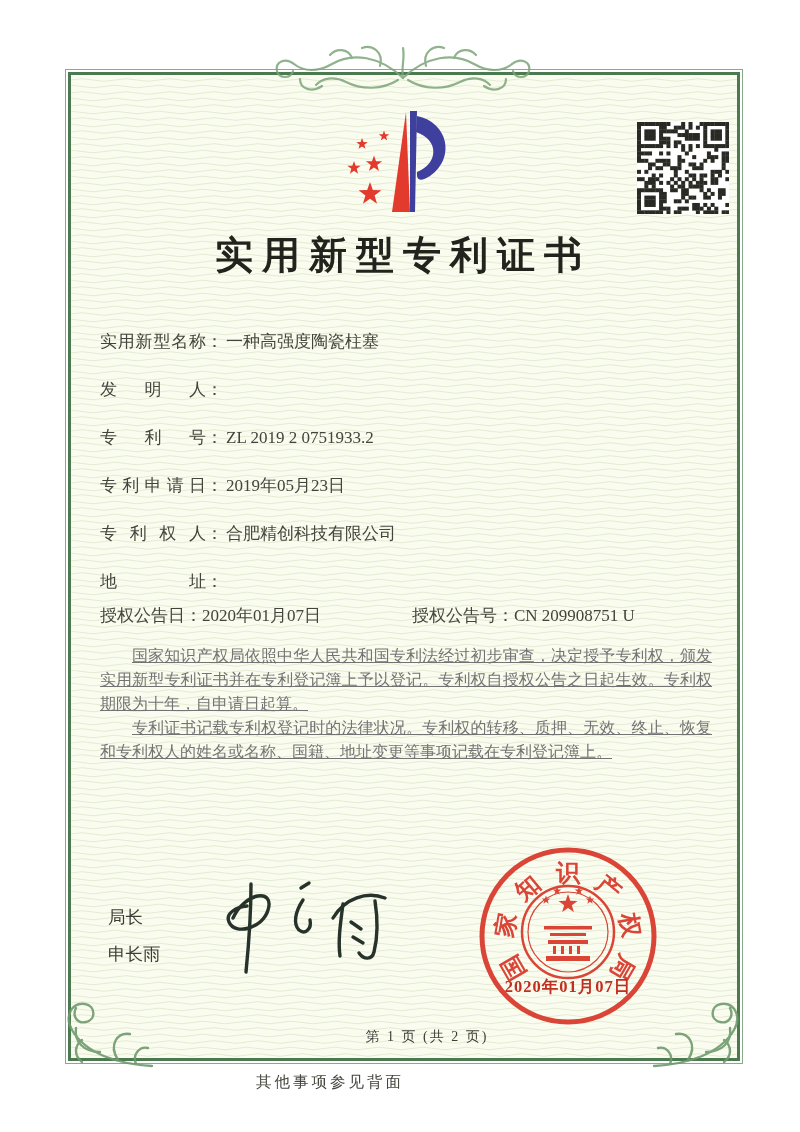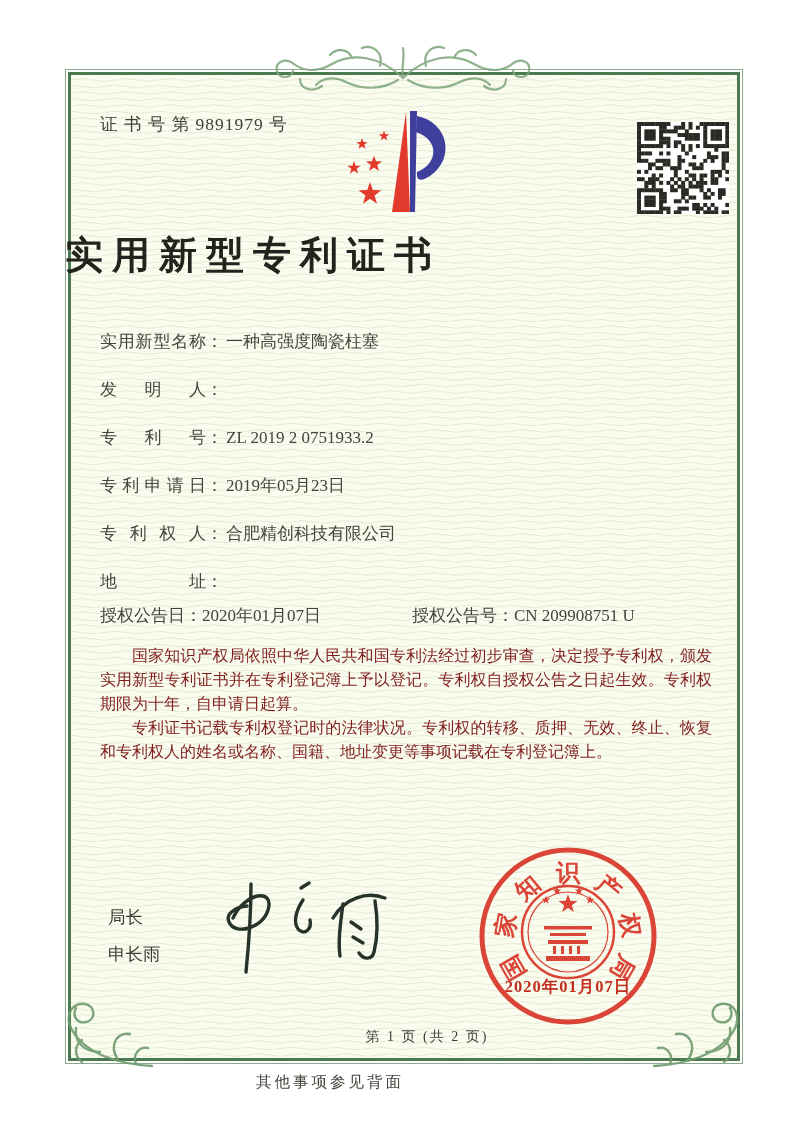--- a/index.html
+++ b/index.html
@@ -7,31 +7,31 @@
         font-family:"Liberation Serif","DejaVu Serif",serif;color:#44443c;}
   
   .frame{position:absolute;left:65px;top:69px;width:676px;height:993px;border:1px solid #8aa98a;}
   .frame-inner{position:absolute;left:2px;top:2px;right:2px;bottom:2px;border:3px solid #4c7a50;
                background:#fbfcf0;overflow:hidden;}
   #waves{position:absolute;left:0;top:0;}
   .orn{position:absolute;z-index:3;}
   .certno{position:absolute;left:100px;top:112px;font-size:17.5px;letter-spacing:1px;color:#3f3f38;z-index:4;}
   .logo{position:absolute;left:336px;top:106px;z-index:4;}
   .qr{position:absolute;left:637px;top:122px;z-index:4;background:#ffffff;}
-  .title{position:absolute;left:65px;top:230px;width:676px;text-align:left;font-size:38px;
+  .title{position:absolute;left:65px;top:230px;width:676px;text-align:center;font-size:38px;
          font-weight:700;letter-spacing:9px;color:#23231d;z-index:4;}
   .content{position:absolute;left:100px;top:330px;width:612px;z-index:4;font-size:17px;}
   .row{display:flex;align-items:flex-start;line-height:24px;margin-bottom:24px;}
   .flabel{display:inline-block;width:106px;text-align:justify;text-align-last:justify;flex:none;}
   .fcolon{flex:none;width:20px;}
   .fvalue{flex:1;max-width:486px;}
   .row-addr{margin-bottom:10px;}
   .grant-row{display:flex;line-height:24px;margin-bottom:4px;}
   .grant-left{width:312px;flex:none;}
-  .paras{margin-top:16px;font-size:16px;line-height:24px;text-align:justify;color:#7f1d1d;}
+  .paras{margin-top:16px;font-size:16px;line-height:24px;text-align:justify;color:#737373;text-decoration:underline;}
   .paras p{margin:0;text-indent:2em;}
   .director{position:absolute;left:108px;top:905px;font-size:17.5px;color:#3d3d35;z-index:4;line-height:24px;}
   .director .name{margin-top:13px;}
   .sig{position:absolute;left:205px;top:876px;z-index:3;}
   .seal{position:absolute;left:468px;top:836px;z-index:5;opacity:0.93;}
   .seal-date{position:absolute;left:468px;top:976px;width:200px;text-align:center;color:#c22e1f;
              font-size:16.5px;font-weight:700;letter-spacing:1px;z-index:6;}
   .pagefoot{position:absolute;left:65px;top:1028px;width:676px;text-align:center;font-size:14px;
             letter-spacing:2px;color:#3f3f38;z-index:4;padding-left:24px;}
   .backnote{position:absolute;left:0;top:1072px;width:660px;text-align:center;font-size:15.5px;
@@ -236,21 +236,20 @@
   <svg class="orn" style="left:648px;top:990px;" width="110" height="84" viewBox="0 0 110 84">
     <g transform="translate(110,0) scale(-1,1)" fill="none" stroke="#6f9a6e" stroke-width="2.4" stroke-linecap="round" opacity="0.9">
       <path d="M104,76 C70,74 38,64 24,40 C16,26 24,12 37,14 C48,16 48,30 38,32 C29,34 24,26 28,18"></path>
       <path d="M52,62 c-16,0 -26,-10 -24,-24"></path>
       <path d="M70,70 c-10,-16 0,-28 12,-26"></path>
       <path d="M88,74 c-4,-10 4,-18 12,-16"></path>
       <path d="M34,50 c-8,6 -8,16 0,22"></path>
     </g>
   </svg>
 
-  <div class="certno">证 书 号 第 9891979 号</div>
 
   <svg class="logo" width="132" height="112" viewBox="0 0 132 112">
     <path d="M56,106 L70,6 L74,106 Z" fill="#e23a2c"></path>
     <path d="M74,5 L81,5 L79,106 L74,106 Z" fill="#3f3f9d"></path>
     <path d="M81,10 C112,16 120,52 94,70 C86,75 80,76 81,66 C102,58 104,34 80,26 Z" fill="#3f3f9d"></path>
     <polygon fill="#e23a2c" points="34.00,76.00 36.82,84.12 45.41,84.29 38.57,89.48 41.05,97.71 34.00,92.80 26.95,97.71 29.43,89.48 22.59,84.29 31.18,84.12"></polygon>
     <polygon fill="#e23a2c" points="18.00,55.00 19.65,59.73 24.66,59.84 20.66,62.87 22.11,67.66 18.00,64.80 13.89,67.66 15.34,62.87 11.34,59.84 16.35,59.73"></polygon>
     <polygon fill="#e23a2c" points="38.00,49.50 40.00,55.25 46.08,55.37 41.23,59.05 43.00,64.88 38.00,61.40 33.00,64.88 34.77,59.05 29.92,55.37 36.00,55.25"></polygon>
     <polygon fill="#e23a2c" points="26.00,32.00 27.41,36.06 31.71,36.15 28.28,38.74 29.53,42.85 26.00,40.40 22.47,42.85 23.72,38.74 20.29,36.15 24.59,36.06"></polygon>
     <polygon fill="#e23a2c" points="48.00,24.50 49.29,28.22 53.23,28.30 50.09,30.68 51.23,34.45 48.00,32.20 44.77,34.45 45.91,30.68 42.77,28.30 46.71,28.22"></polygon>

